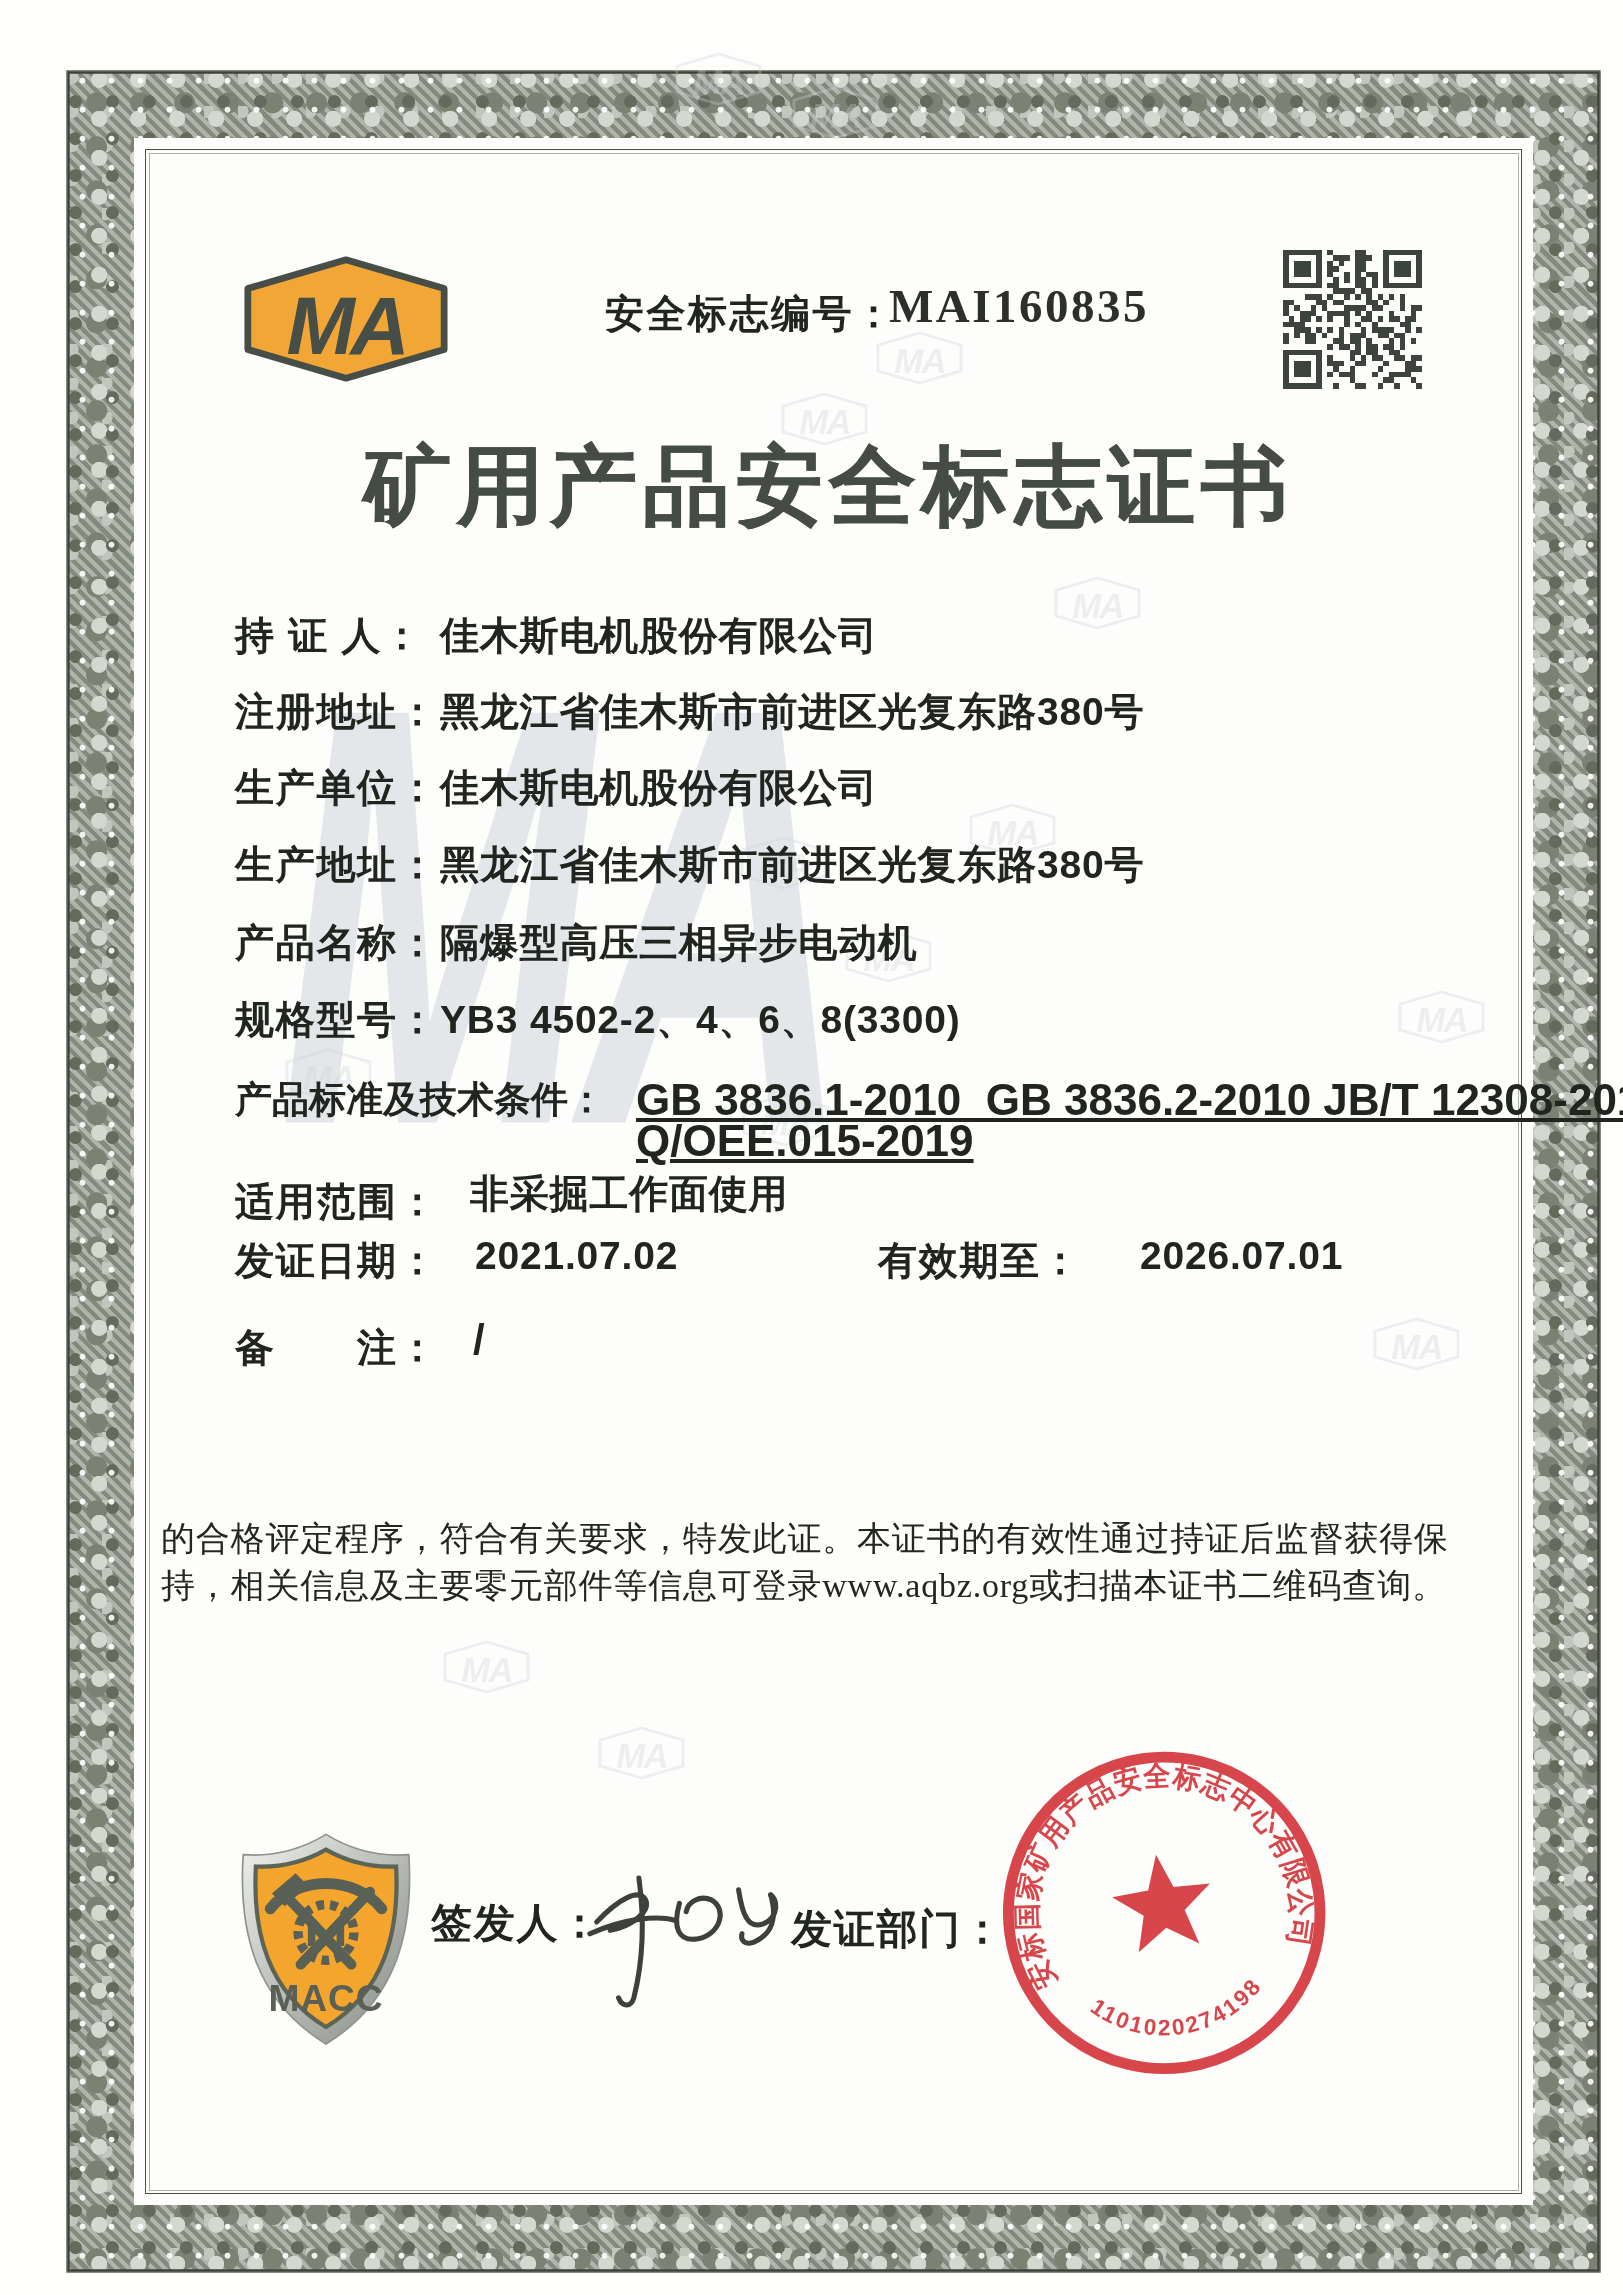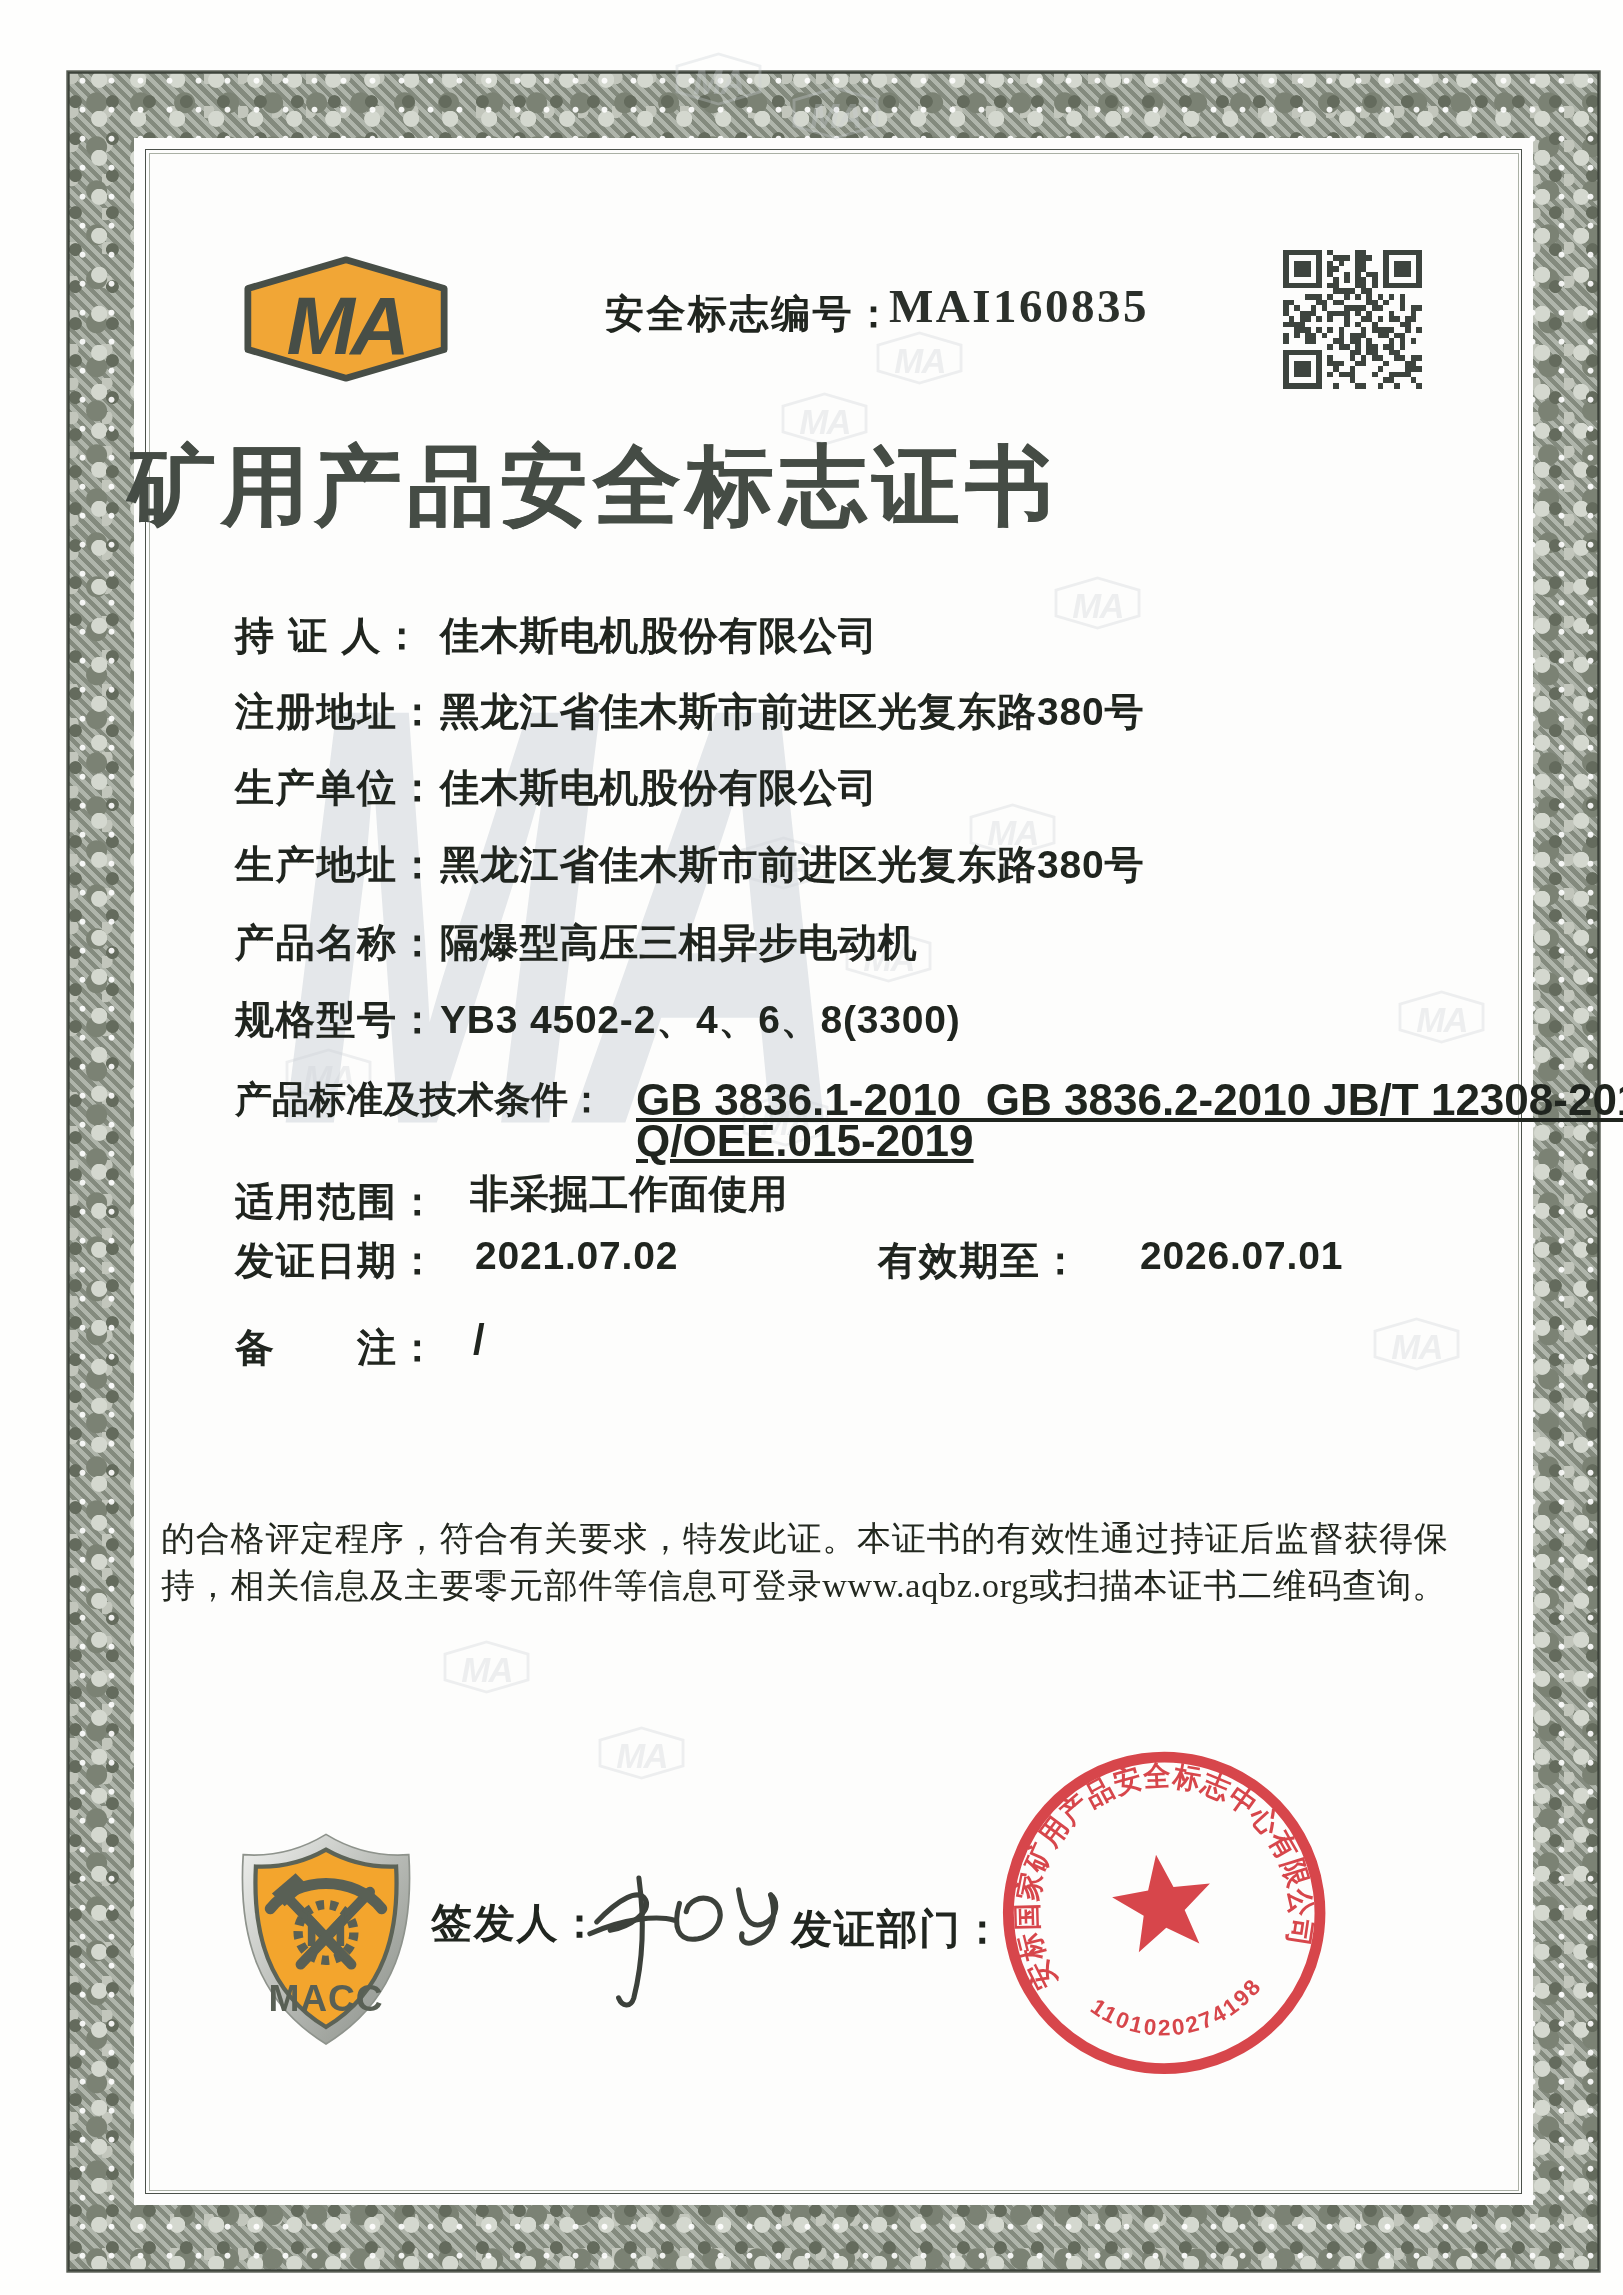--- a/index.html
+++ b/index.html
@@ -44,21 +44,21 @@
   .wm-hex { position:absolute; z-index:0; opacity:.32; }
   
   .content { position:absolute; inset:0; z-index:2; }
   .abs { position:absolute; white-space:pre; }
   .lbl { font-weight:700; font-size:39px; letter-spacing:1.7px; color:#20251f; }
   .val { font-weight:600; font-size:39px; letter-spacing:0.8px; color:#20251f; }
   .std { font-size:44px; font-weight:700; letter-spacing:0;text-decoration:underline; }
   .safety-lbl { font-weight:700; font-size:39px; letter-spacing:2.5px; }
   .safety-val { font-family:"Liberation Serif", serif; font-weight:600; font-size:47px; letter-spacing:2.5px; color:#2b302b; }
   .title {
-    left:128px; top:428px; width:1361px; text-align:left;
+    left:148px; top:428px; width:1361px; text-align:center;
     font-family:"Liberation Serif", serif; font-weight:700;
     font-size:87px; letter-spacing:6px; color:#454c45;
     text-shadow:0.8px 0 0 #454c45;
   }
   .stmt {
     left:161px; top:1515px; width:1321px;
     font-family:"Liberation Serif", serif; font-size:34px;
     line-height:47px; color:#23281f; letter-spacing:0.8px;
   }
   .stmt .indent { padding-left:71px; }

